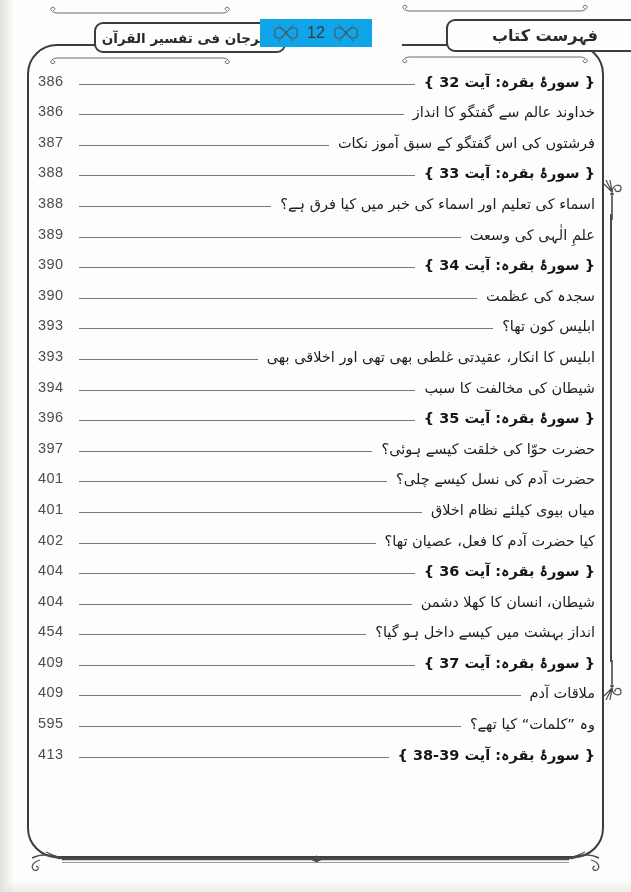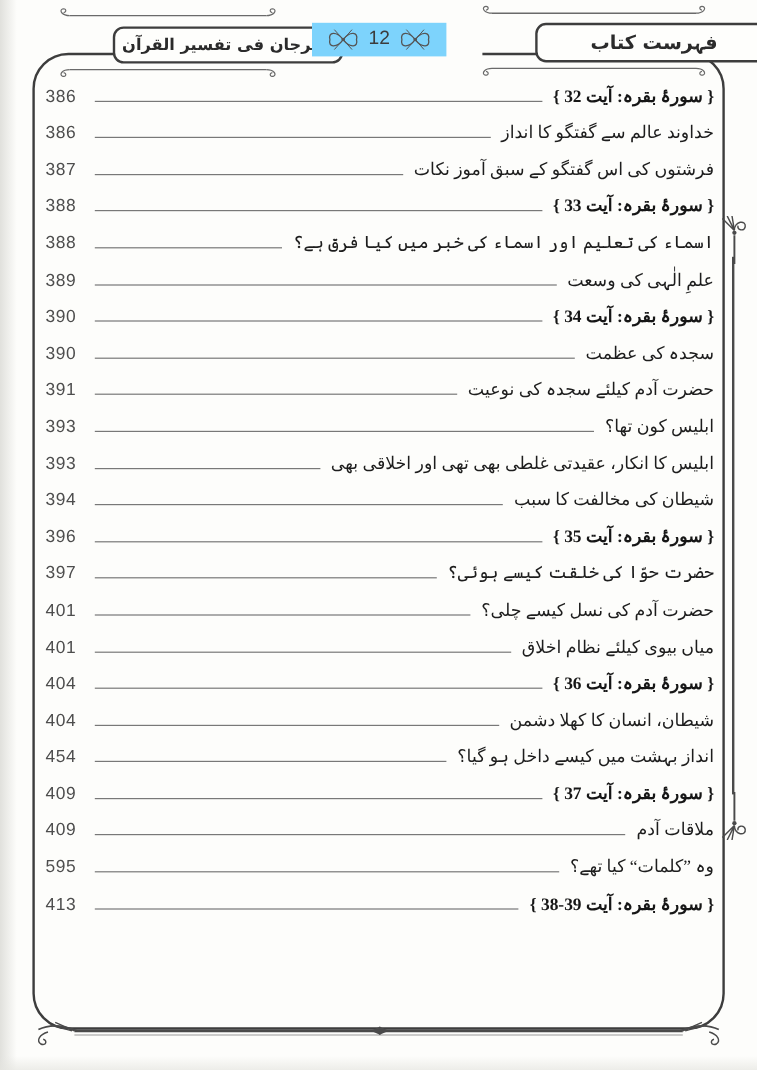--- a/index.html
+++ b/index.html
@@ -22,39 +22,39 @@
   .hdr-box{position:absolute;border:2px solid #3d3d3d;border-radius:9px;background:#fefefc;
     display:flex;align-items:center;justify-content:center;font-weight:bold;color:#2b2b2b;z-index:3;margin-left:48px;}
   .hdr-box .t{direction:rtl;white-space:nowrap;}
   #box-title{left:46px;top:22px;width:188px;height:27px;font-size:13.5px;}
   #box-contents{left:398px;top:19px;width:194px;height:29px;font-size:16px;}
 
   .orn-line{position:absolute;z-index:2;}
 
   
   .pagenum-wrap{position:absolute;left:260px;top:19px;width:112px;height:28px;z-index:4;
-    display:flex;align-items:center;justify-content:center;gap:7px;background:#7dd3fc;}
+    display:flex;align-items:center;justify-content:center;gap:7px;background:#0ea5e9;}
   .pagenum{font-family:"Liberation Sans",sans-serif;font-size:16px;color:#3c3c3c;}
 
   
   .side-rule{position:absolute;left:610px;top:214px;height:448px;border-left:2px solid #4a4a4a;}
   .side-flourish{position:absolute;z-index:2;}
   #side-flourish-top{left:600px;top:180px;}
   #side-flourish-bottom{left:600px;top:660px;transform:scaleY(-1);}
 
   
   .bottom-rule{position:absolute;left:28px;top:851px;z-index:2;}
 
   
   .toc{position:absolute;left:38px;top:60px;width:557px;z-index:2;}
   .row{height:30.6px;display:flex;align-items:flex-end;direction:ltr;}
   .row .num{min-width:33px;font-family:"Liberation Sans",sans-serif;font-size:14.5px;
     color:#4d4d4d;letter-spacing:.4px;padding-bottom:2px;}
   .row .leader{flex:1;border-bottom:1.2px solid #787878;margin:0 9px 6px 8px;}
-  .row .entry{direction:rtl;white-space:nowrap;font-size:14.5px;color:#1d1d1d;padding-bottom:1px;font-family:Liberation Serif, serif;}
+  .row .entry{direction:rtl;white-space:nowrap;font-size:14.5px;color:#1d1d1d;padding-bottom:1px;}
   .row.section .entry{font-weight:bold;color:#161616;}
   svg{display:block;}
 </style>
 </head>
 <body>
 
 <div id="page">
 
   <div class="shade-left"></div>
   <div class="shade-bottom"></div>
@@ -172,25 +172,20 @@
       <span class="num">390</span>
       <span class="leader"></span>
       <span class="entry" dir="rtl">{ سورۂ بقرہ: آیت 34 }</span>
     </div>
       <div class="row">
       <span class="num">390</span>
       <span class="leader"></span>
       <span class="entry" dir="rtl">سجدہ کی عظمت</span>
     </div>
       <div class="row">
-      <span class="num">391</span>
-      <span class="leader"></span>
-      <span class="entry" dir="rtl">حضرت آدم کیلئے سجدہ کی نوعیت</span>
-    </div>
-      <div class="row">
       <span class="num">393</span>
       <span class="leader"></span>
       <span class="entry" dir="rtl">ابلیس کون تھا؟</span>
     </div>
       <div class="row">
       <span class="num">393</span>
       <span class="leader"></span>
       <span class="entry" dir="rtl">ابلیس کا انکار، عقیدتی غلطی بھی تھی اور اخلاقی بھی</span>
     </div>
       <div class="row">
@@ -211,20 +206,25 @@
       <div class="row">
       <span class="num">401</span>
       <span class="leader"></span>
       <span class="entry" dir="rtl">حضرت آدم کی نسل کیسے چلی؟</span>
     </div>
       <div class="row">
       <span class="num">401</span>
       <span class="leader"></span>
       <span class="entry" dir="rtl">میاں بیوی کیلئے نظام اخلاق</span>
     </div>
+      <div class="row">
+      <span class="num">402</span>
+      <span class="leader"></span>
+      <span class="entry" dir="rtl">کیا حضرت آدم کا فعل، عصیان تھا؟</span>
+    </div>
       <div class="row section">
       <span class="num">404</span>
       <span class="leader"></span>
       <span class="entry" dir="rtl">{ سورۂ بقرہ: آیت 36 }</span>
     </div>
       <div class="row">
       <span class="num">404</span>
       <span class="leader"></span>
       <span class="entry" dir="rtl">شیطان، انسان کا کھلا دشمن</span>
     </div>

